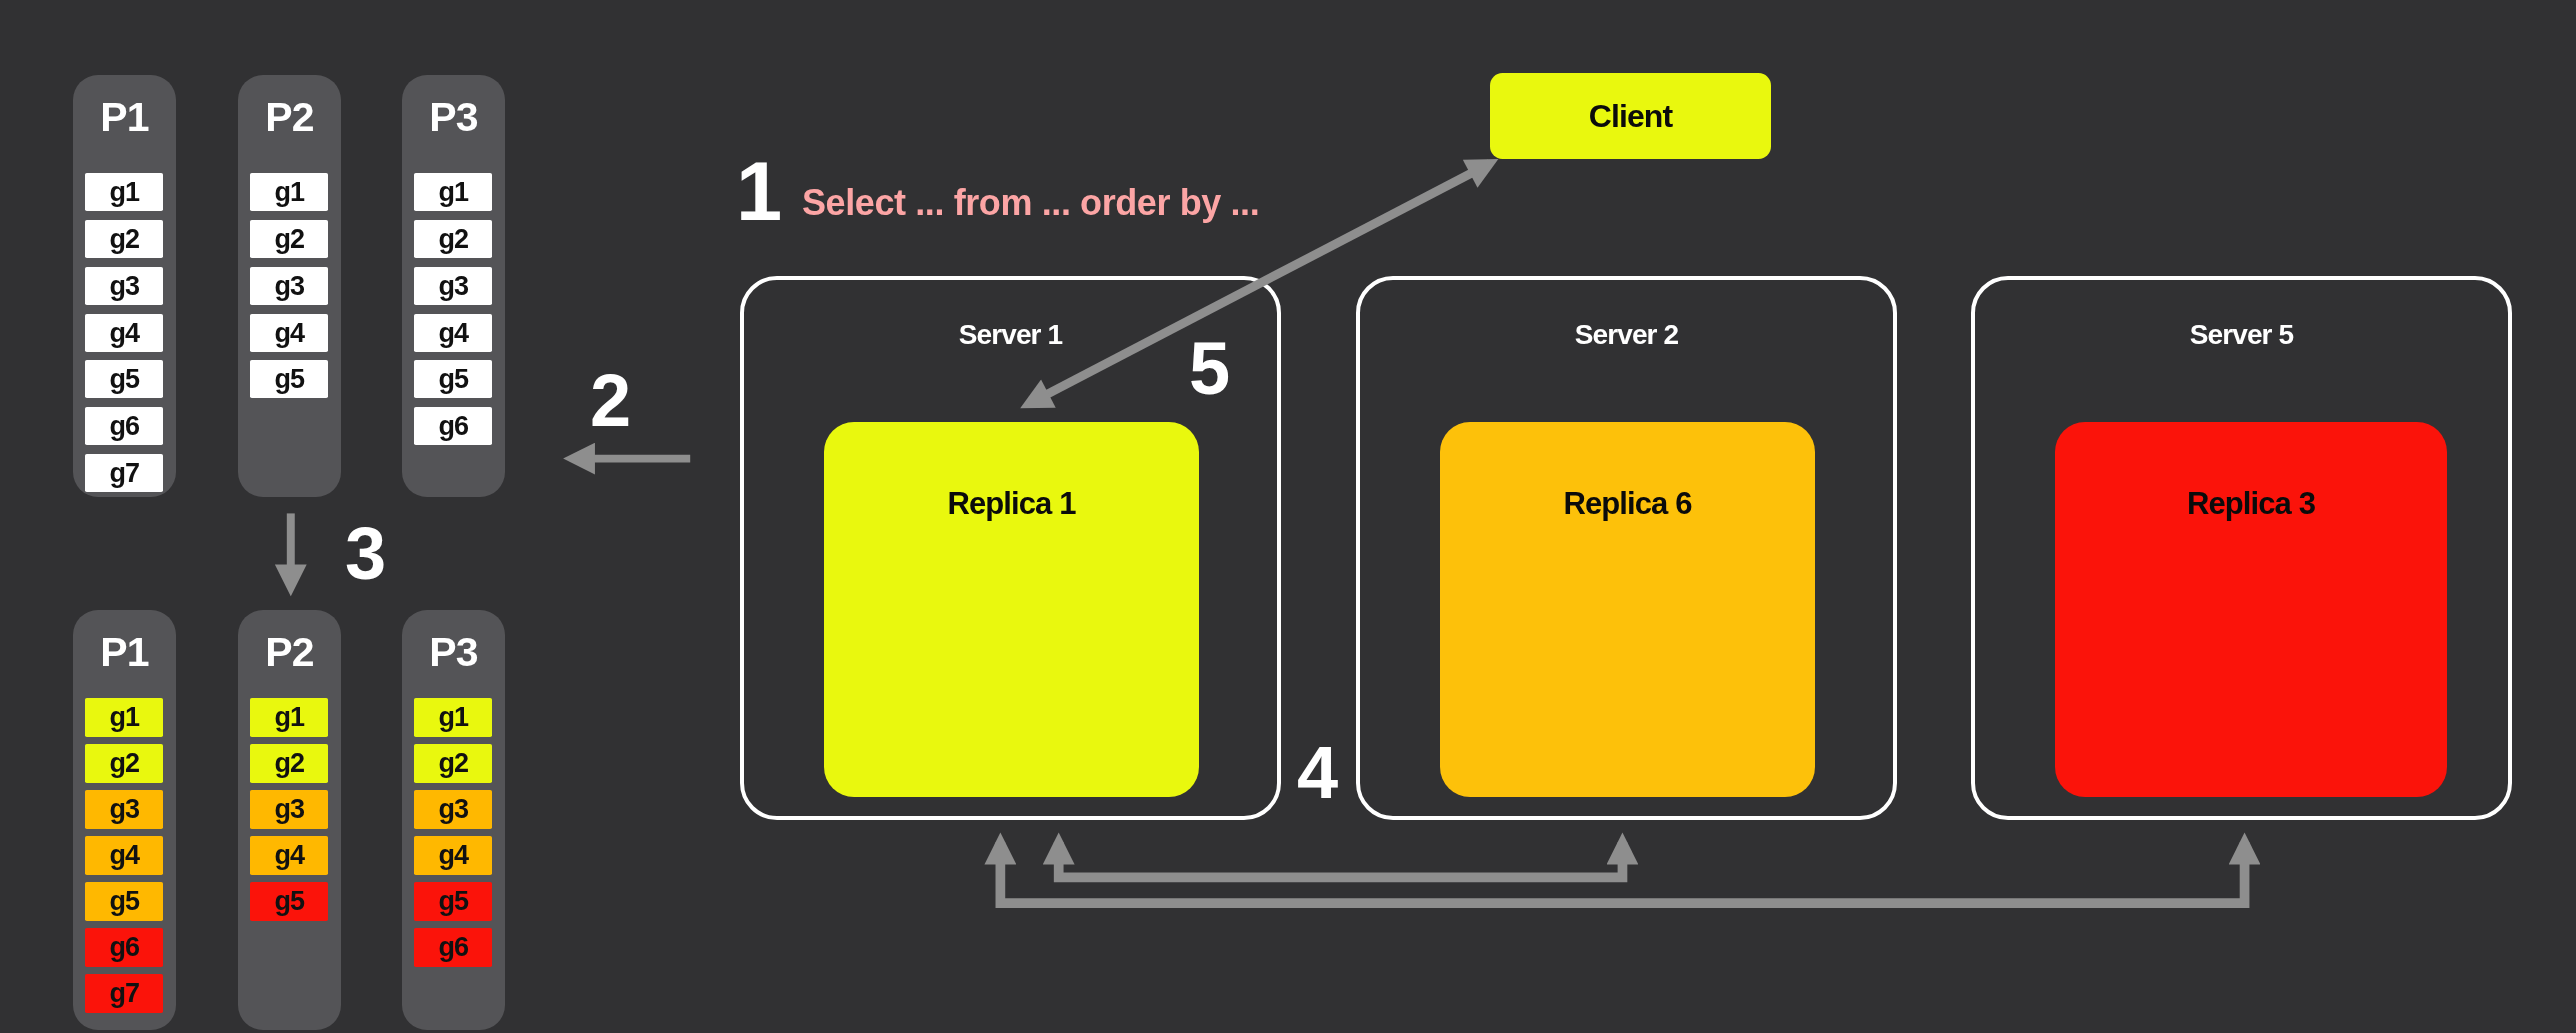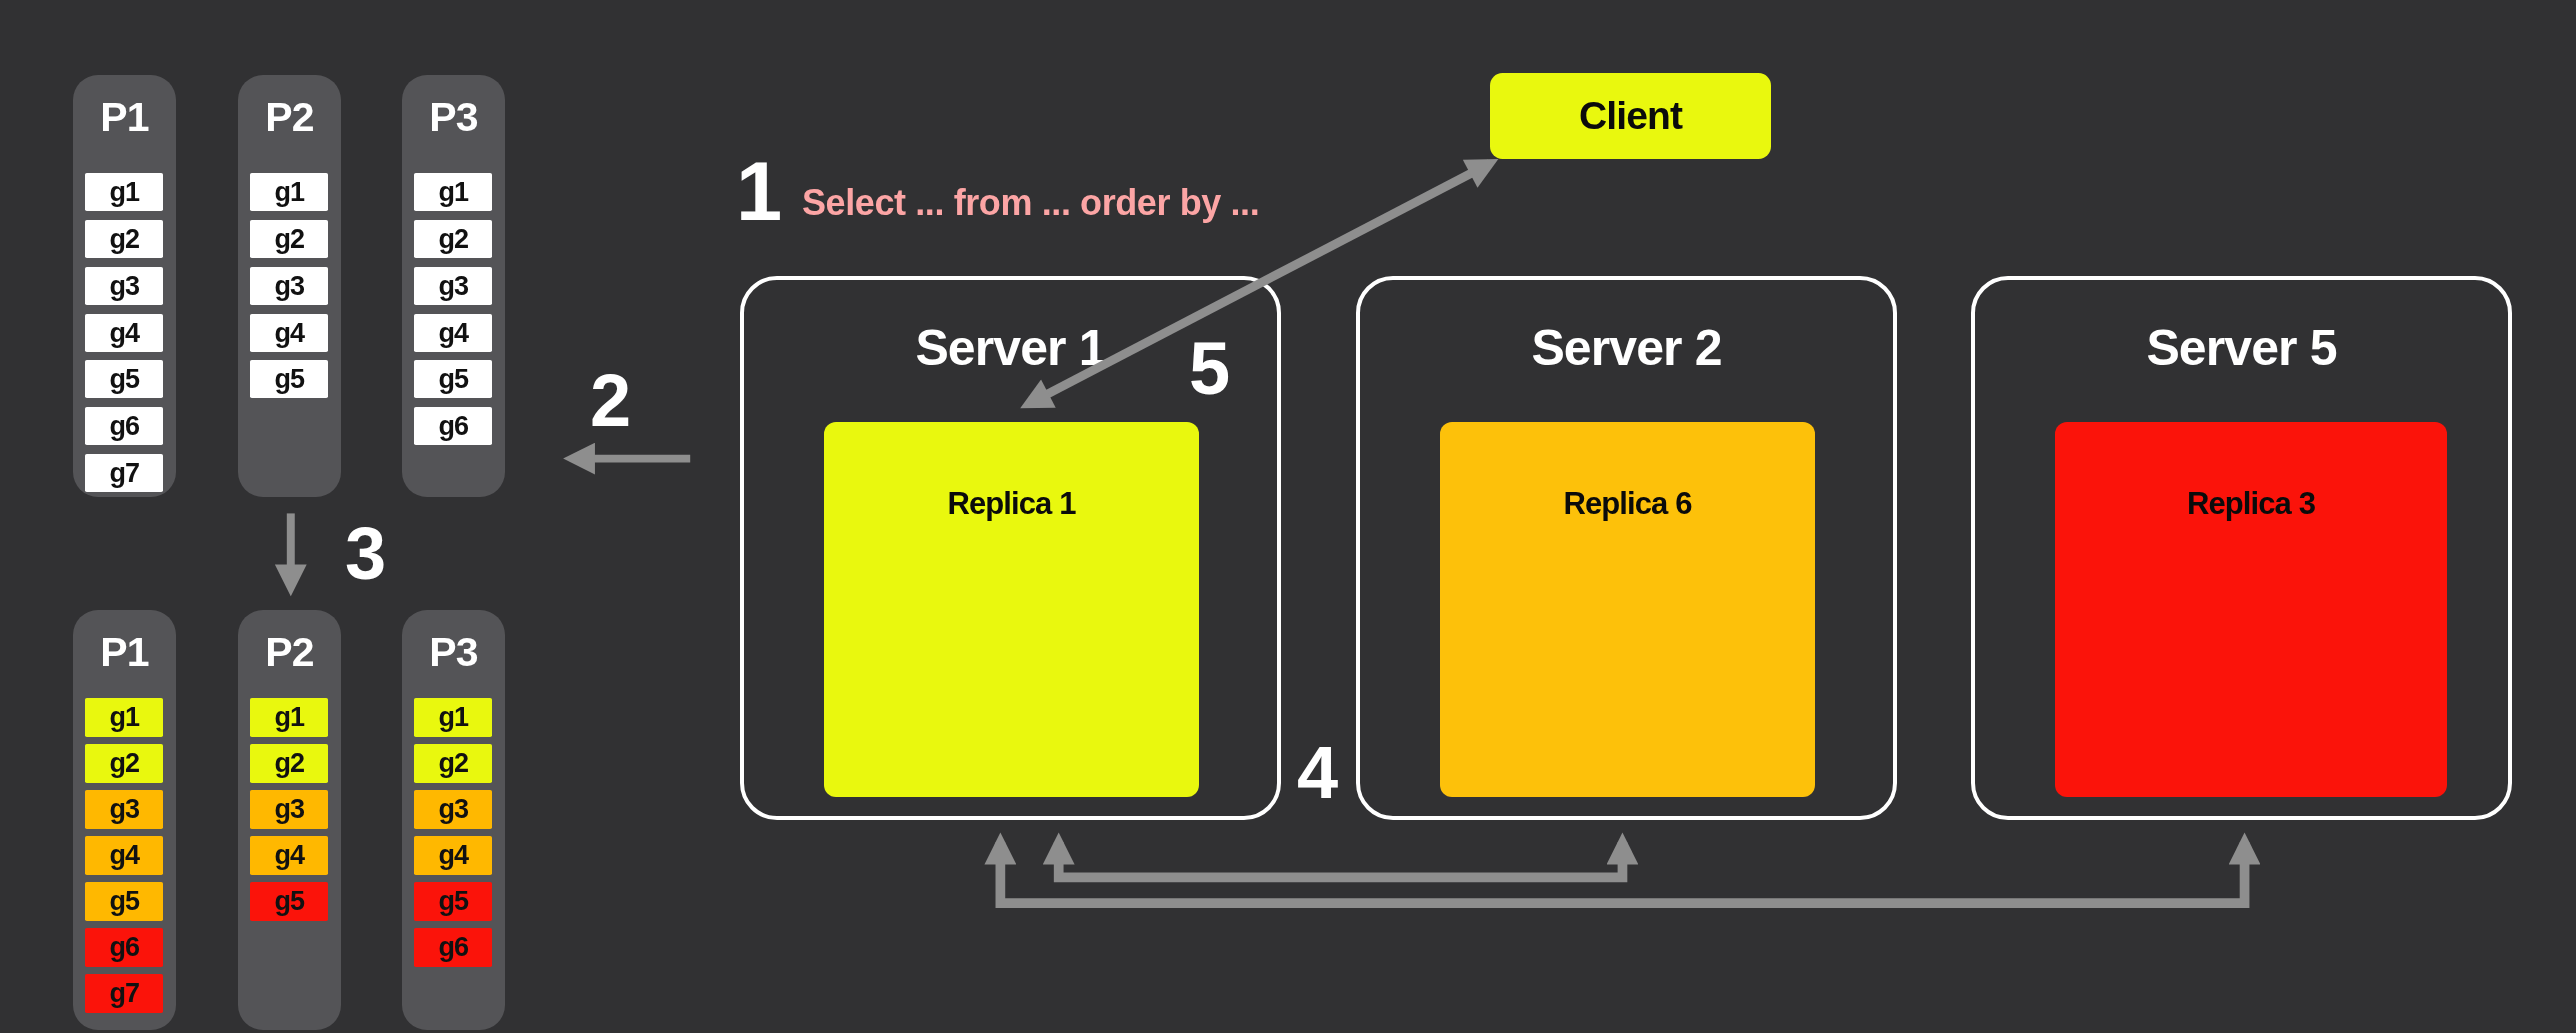--- a/index.html
+++ b/index.html
@@ -22,34 +22,34 @@
     font-size:27px;font-weight:bold;color:#111111;letter-spacing:-0.9px;
   }
   .col-bottom .gbox{height:39px;}
   
   .server{
     position:absolute;top:276px;width:541px;height:544px;box-sizing:border-box;
     border:4.4px solid #ffffff;border-radius:37px;background:transparent;
   }
   .slabel{
     position:absolute;top:39px;left:0;width:100%;text-align:center;
-    font-size:50px;font-weight:600;color:#ffffff;letter-spacing:-0.9px;
+    font-size:28px;font-weight:600;color:#ffffff;letter-spacing:-0.9px;
   }
   .replica{
-    position:absolute;left:80px;top:142px;width:375px;height:375px;border-radius:12px;
+    position:absolute;left:80px;top:142px;width:375px;height:375px;border-radius:30px;
   }
   .rlabel{
     position:absolute;top:64px;left:0;width:100%;text-align:center;
     font-size:31px;font-weight:bold;color:#0b0b0b;letter-spacing:-0.9px;
   }
   
   .client{
     position:absolute;left:1490px;top:73px;width:281px;height:86px;border-radius:12.4px;
     display:flex;align-items:center;justify-content:center;
-    font-size:39px;font-weight:bold;color:#0b0b0b;letter-spacing:-0.9px;
+    font-size:32px;font-weight:bold;color:#0b0b0b;letter-spacing:-0.9px;
   }
   
   .step{position:absolute;color:#ffffff;font-weight:bold;font-size:74px;line-height:1;letter-spacing:-1.8px;}
   .step-1{left:736px;top:150px;font-size:83px;}
   .step-2{left:590px;top:364px;}
   .step-3{left:345px;top:517px;}
   .step-4{left:1297px;top:736px;}
   .step-5{left:1189px;top:332px;}
   .query{
     position:absolute;left:802px;top:182px;color:#fca5a5;

